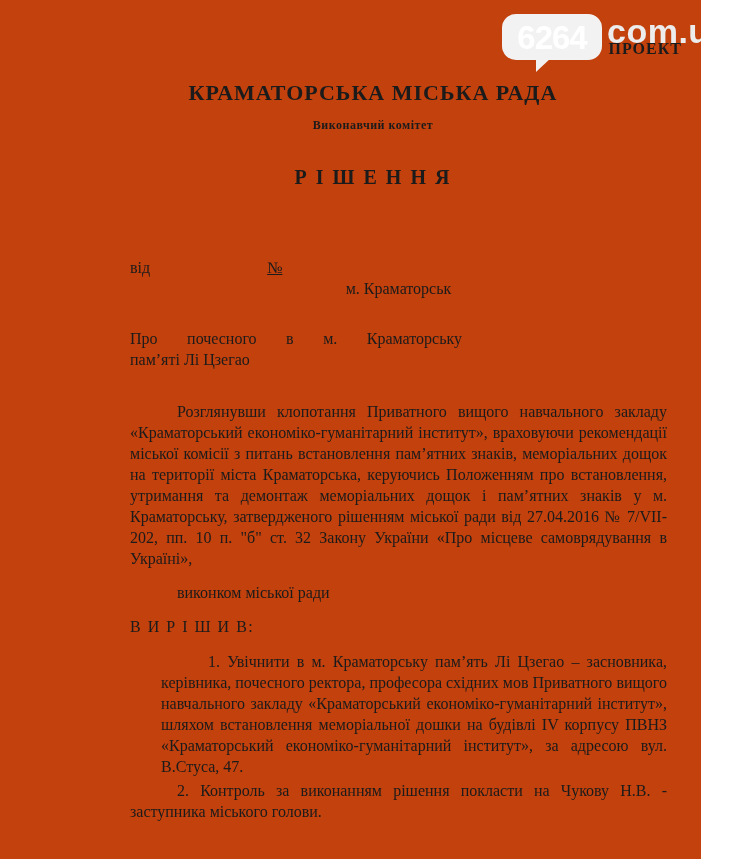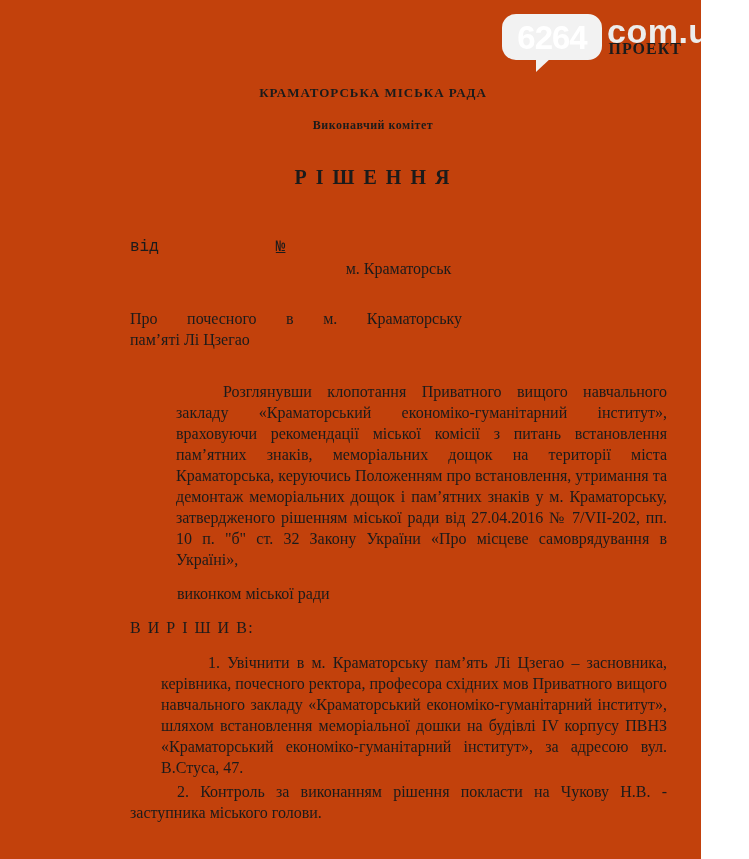--- a/index.html
+++ b/index.html
@@ -36,39 +36,39 @@
     font-weight:bold; font-size:34px; line-height:40px; letter-spacing:0.5px;
   }
   
   .doc { position:relative; z-index:1;padding-left:45px; }
   .proekt {
     margin-top:38px; padding-right:19px;
     text-align:right; font-weight:bold; font-size:16px; letter-spacing:1px;
   }
   .org-title {
     margin-top:22px; text-align:center;
-    font-weight:bold; font-size:13px; line-height:23px; letter-spacing:1px;
+    font-weight:bold; font-size:22px; line-height:23px; letter-spacing:1px;
   }
   .org-subtitle {
     margin-top:10px; text-align:center;
     font-weight:bold; font-size:12px; line-height:22px; letter-spacing:0.5px;
   }
   .doc-type {
     margin-top:30px; text-align:center;
     font-weight:bold; font-size:20px; line-height:23px; letter-spacing:2px;
   }
   .content { margin-left:85px; margin-right:34px; }
-  .date-row { margin-top:48px;font-family:Liberation Mono, monospace; }
+  .date-row { margin-top:68px; }
   .date-row .num { margin-left:117px; text-decoration:underline; }
   .city-line { margin-top:0;text-align:center; }
   .subject { margin-top:29px; }
   .subject-l1 { width:332px; text-align:justify; text-align-last:justify; }
   .subject-l2 { width:332px; }
   .preamble {
-    margin-top:31px; text-align:justify; text-indent:47px;margin-left:46px;
+    margin-top:31px; text-align:justify; text-indent:47px;
   }
   .executor { margin-top:13px; padding-left:47px; }
   .resolved { margin-top:13px; letter-spacing:1.5px; }
   .item { text-align:justify; text-indent:47px; }
   .item-1 { margin-top:14px;margin-left:31px; }
   .item-2 { margin-top:3px; }
   .signature-row {
     margin-top:36px;
     display:flex; justify-content:space-between; align-items:baseline;
   }

